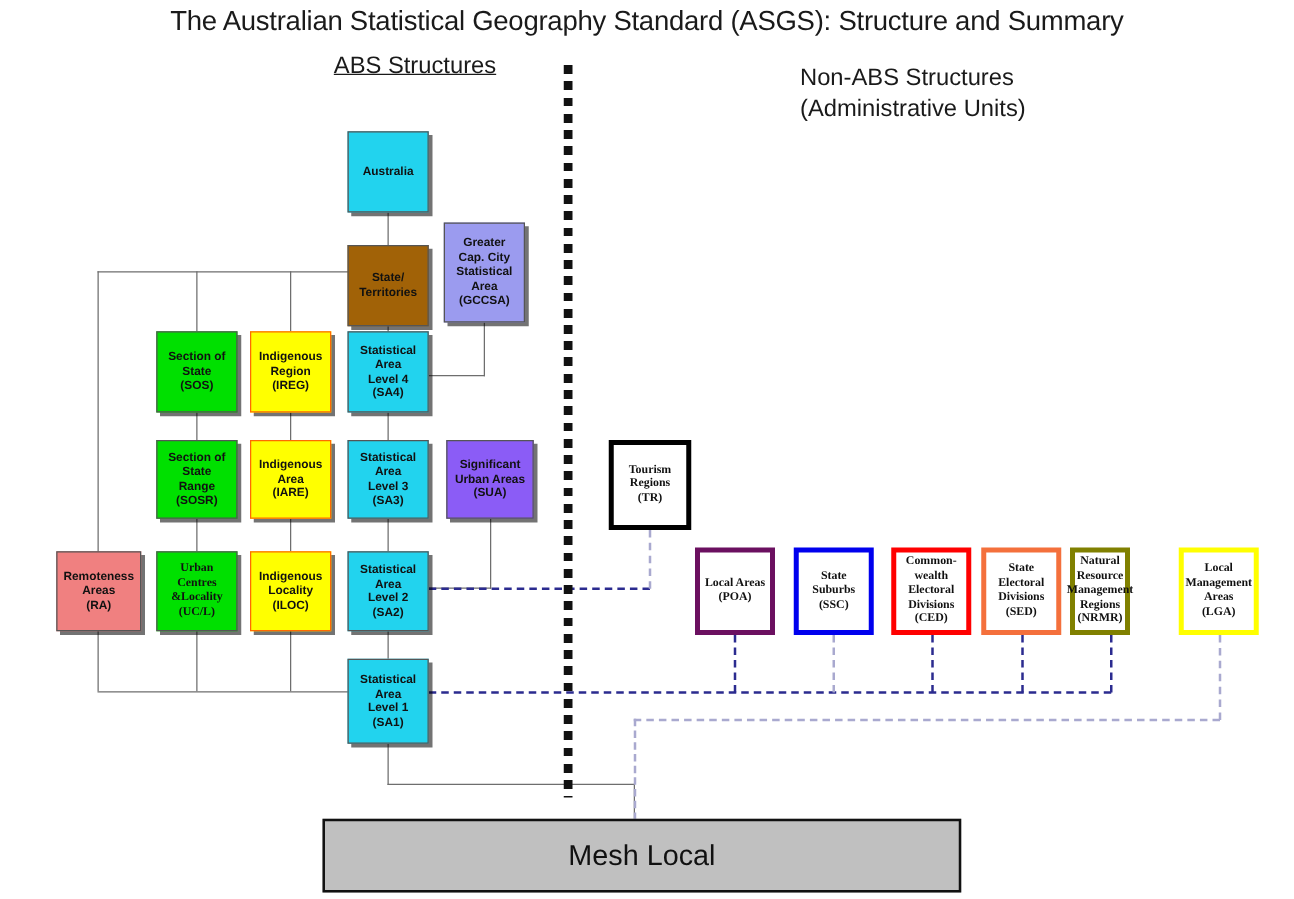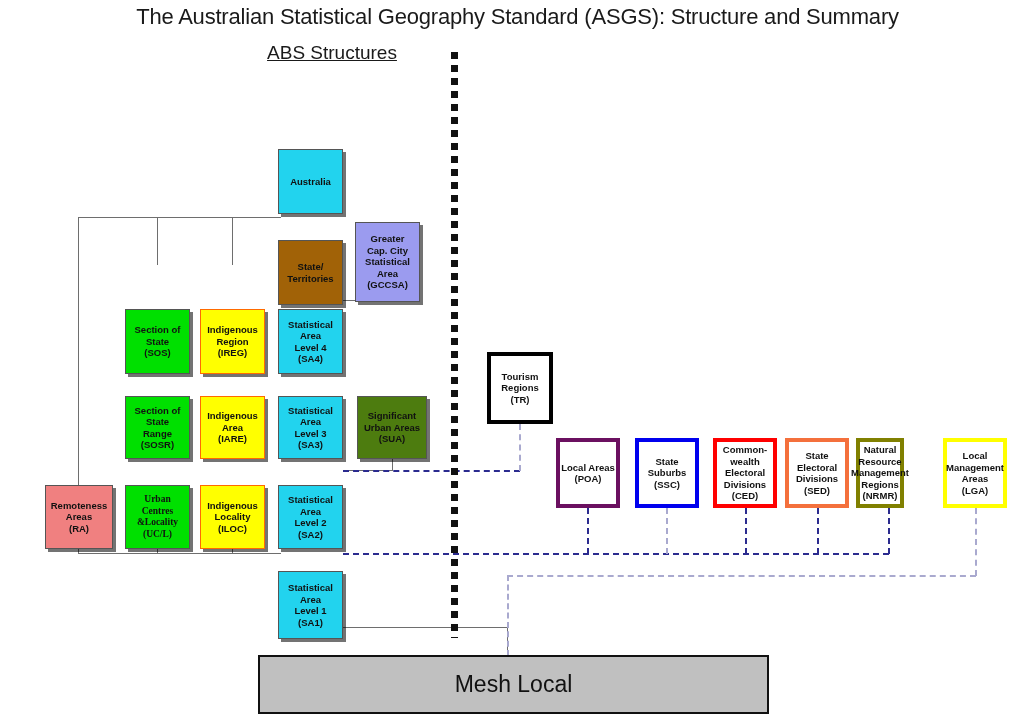--- a/index.html
+++ b/index.html
@@ -47,22 +47,22 @@
     font-size: 9.5px;
     font-weight: bold;
     color: #111111;
     line-height: 11.5px;
     white-space: pre-line;
     z-index: 5;
   }
   .node.shadowed {
     box-shadow: 3px 3px 0 rgba(0,0,0,0.55);
   }
-  .node.thin { border-width: 1px; border-style: solid; margin-top: 44px; }
-  .node.thick { border-width: 4px; border-style: solid; }
+  .node.thin { border-width: 1px; border-style: solid; }
+  .node.thick { border-width: 4px; border-style: solid; font-family: Liberation Serif, serif; }
 
   #mesh-blocks {
     position: absolute;
     box-sizing: border-box;
     left: 258px; top: 655px;
     width: 511px; height: 59px;
     background: #c0c0c0;
     border: 2px solid #111111;
     display: flex;
     align-items: center;
@@ -93,20 +93,22 @@
     z-index: 3;
   }
 </style>
 </head>
 <body>
 
 <div id="canvas">
 
   <div class="title">The Australian Statistical Geography Standard (ASGS): Structure and Summary</div>
   <div class="section-head" id="abs-head">ABS Structures</div>
+  <div class="section-head" id="nonabs-head">Non-ABS Structures
+(Administrative Units)</div>
 
   <div class="ln v solid-grey" style="left:310px; top:170px; height:26px;"></div>
 
   <div class="ln v solid-grey" style="left:310px; top:261px; height:26px;"></div>
 
   <div class="ln v solid-grey" style="left:310px; top:330px; height:22px;"></div>
 
   <div class="ln v solid-grey" style="left:310px; top:415px; height:26px;"></div>
 
   <div class="ln v solid-grey" style="left:310px; top:505px; height:22px;"></div>
@@ -173,21 +175,21 @@
 (SA3)</div>
   <div class="node thin shadowed" style="left:278px; top:441px; width:65px; height:64px; background:#22d3ee; border-color:#555555;">Statistical
 Area
 Level 2
 (SA2)</div>
   <div class="node thin shadowed" style="left:278px; top:527px; width:65px; height:68px; background:#22d3ee; border-color:#555555;">Statistical
 Area
 Level 1
 (SA1)</div>
 
-  <div class="node thin shadowed" style="left:357px; top:352px; width:70px; height:63px; background:#4d7c0f; border-color:#555555;">Significant
+  <div class="node thin shadowed" style="left:357px; top:352px; width:70px; height:63px; background:#8b5cf6; border-color:#555555;">Significant
 Urban Areas
 (SUA)</div>
 
   <div class="node thin shadowed" style="left:125px; top:265px; width:65px; height:65px; background:#00e000; border-color:#555555;">Section of
 State
 (SOS)</div>
   <div class="node thin shadowed" style="left:125px; top:352px; width:65px; height:63px; background:#00e000; border-color:#555555;">Section of
 State
 Range
 (SOSR)</div>

